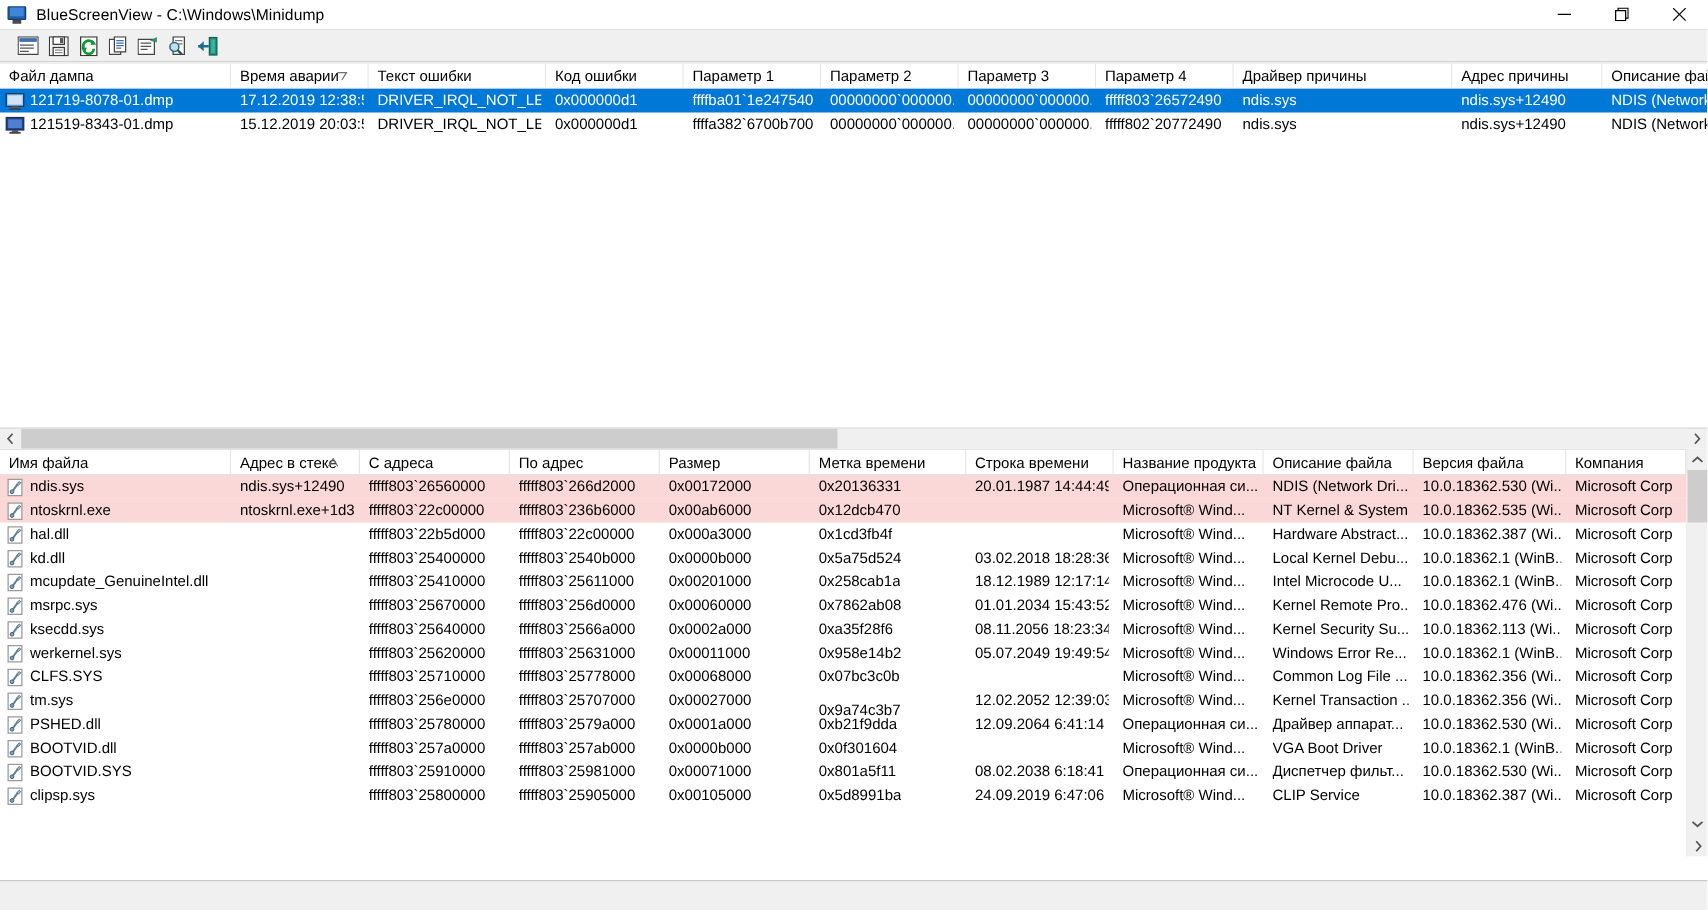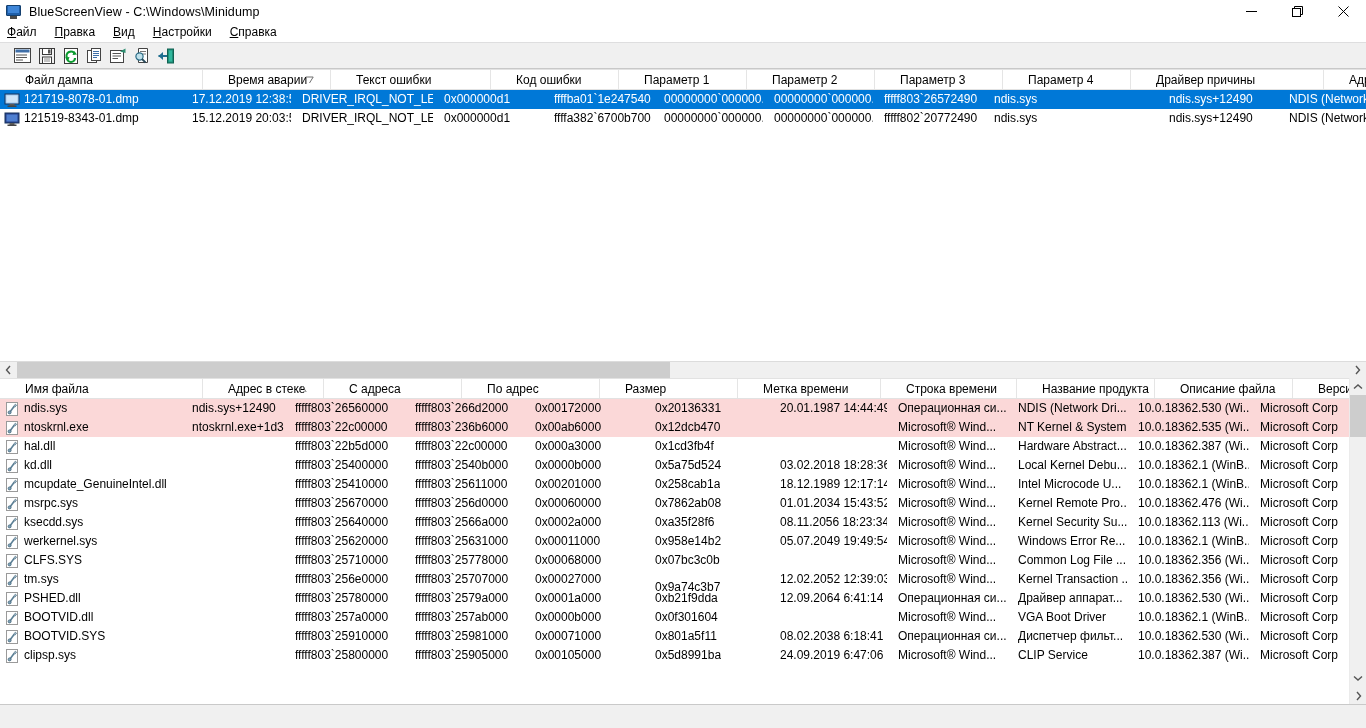--- a/index.html
+++ b/index.html
@@ -87,21 +87,20 @@
   }
   .lv-th {
     position: relative;
     font-size: 12px; color: #000;
     line-height: 20px;
     padding-left: 7px;
     border-right: 1px solid #e5e5e5;
     white-space: nowrap; overflow: hidden;
     flex: 0 0 auto;
     background: #ffffff;
-    margin-left: 18px;
   }
   .lv-th .sortmark {
     position: absolute; right: 16px; top: 6px; width: 9px; height: 8px;
   }
   .lv-body { position: relative; }
   .lv-row {
     display: flex; height: 19px; align-items: center;
     white-space: nowrap;
   }
   .lv-row.sel { background: #0078d7; color: #ffffff; }
@@ -196,27 +195,20 @@
       </div>
       <div class="win-btn">
         <svg width="11" height="11" viewBox="0 0 11 11">
           <line x1="0.5" y1="0.5" x2="10.5" y2="10.5" stroke="#000" stroke-width="1"></line>
           <line x1="10.5" y1="0.5" x2="0.5" y2="10.5" stroke="#000" stroke-width="1"></line>
         </svg>
       </div>
     </div>
   </div>
 
-  <div class="menubar">
-    <span class="menu-item"><u>Ф</u>айл</span>
-    <span class="menu-item"><u>П</u>равка</span>
-    <span class="menu-item"><u>В</u>ид</span>
-    <span class="menu-item"><u>Н</u>астройки</span>
-    <span class="menu-item"><u>С</u>правка</span>
-  </div>
 
   <div class="toolbar">
     <div class="tb-sep"></div>
     <div class="tb-btn">
       <svg width="17" height="15" viewBox="0 0 17 15">
         <rect x="0.5" y="0.5" width="16" height="14" fill="#fff" stroke="#444"></rect>
         <rect x="1.5" y="1.5" width="14" height="3" fill="#3f6fa8"></rect>
         <line x1="2" y1="7" x2="13" y2="7" stroke="#555"></line>
         <line x1="2" y1="9.5" x2="13" y2="9.5" stroke="#555"></line>
         <line x1="2" y1="12" x2="9" y2="12" stroke="#555"></line>

